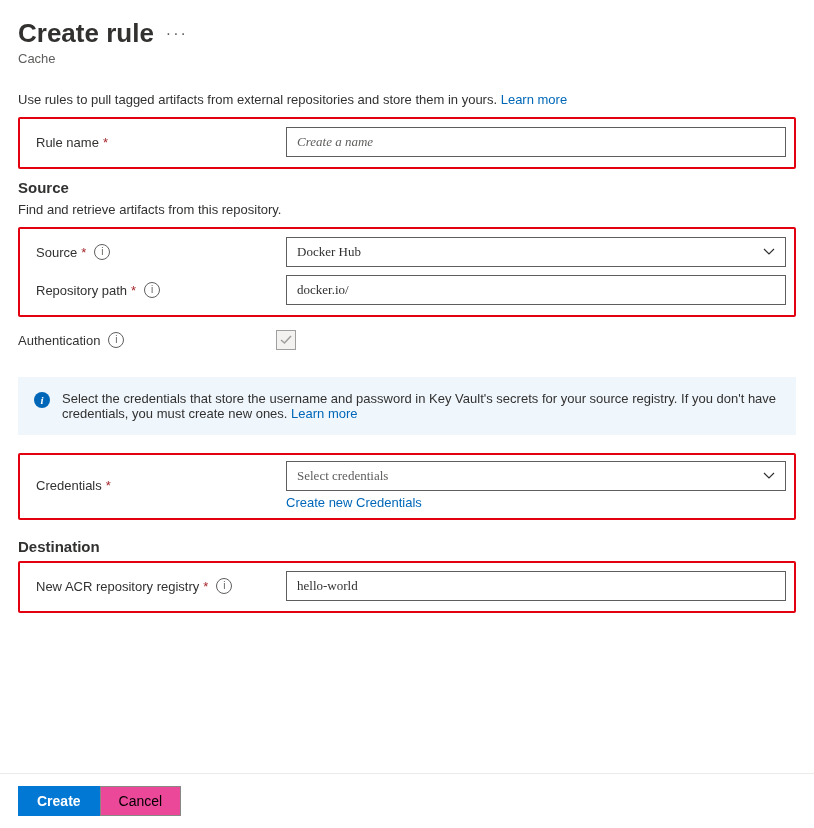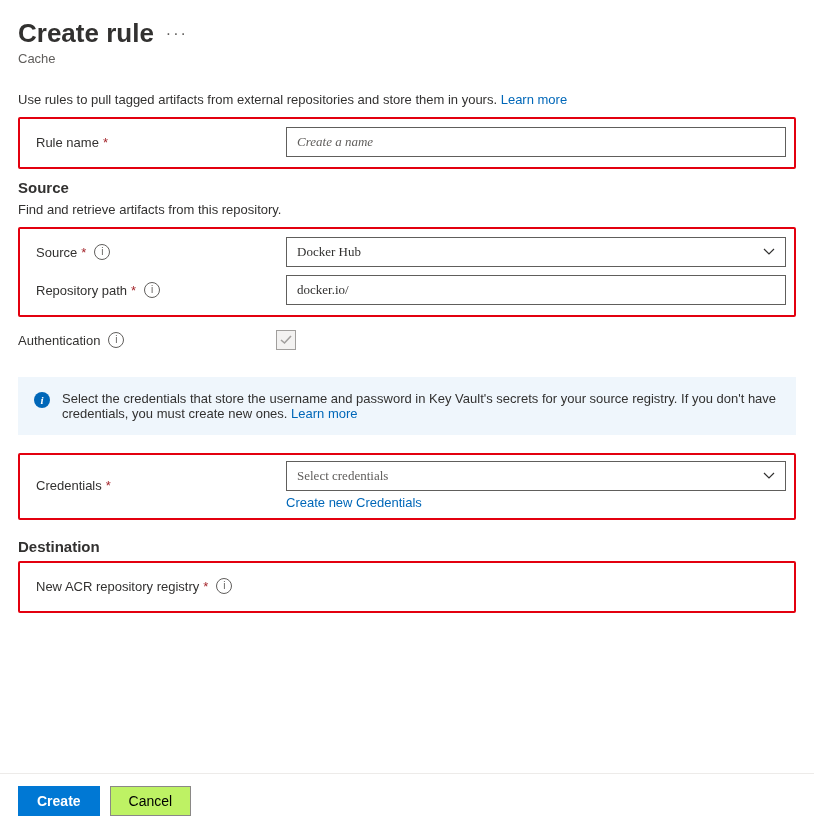--- a/index.html
+++ b/index.html
@@ -38,23 +38,23 @@
     display:flex;gap:12px;font-size:13px;align-items:flex-start;
   }
   .info-banner .bicon{
     width:16px;height:16px;border-radius:50%;background:#0067b8;color:#fff;
     display:inline-flex;align-items:center;justify-content:center;font-style:italic;font-weight:600;font-size:11px;
     flex-shrink:0;font-family:Georgia,serif;margin-top:1px;
   }
   .create-link{font-size:13px;margin-top:4px;}
   .footer{
     position:absolute;left:0;right:0;bottom:0;border-top:1px solid #edebe9;
-    padding:12px 18px;display:flex;gap:10px;background:#fff;margin-top:25px;
+    padding:12px 18px;display:flex;gap:0;background:#fff;margin-top:25px;
   }
-  .btn{height:30px;padding:0 18px;font-size:14px;border:1px solid #8a8886;background:#bef264;cursor:pointer;font-family:inherit;}
+  .btn{height:30px;padding:0 18px;font-size:14px;border:1px solid #8a8886;background:#ec4899;cursor:pointer;font-family:inherit;}
   .btn.primary{background:#0078d4;border-color:#0078d4;color:#fff;font-weight:600;}
 </style>
 </head>
 <body>
 <div class="page">
 
 <div class="content">
 
   <div class="title-row">
     <h1>Create rule</h1>
@@ -156,20 +156,23 @@
 
   <div class="section-title" style="margin-top:18px;">Destination</div>
 
   <div class="hlbox">
     <div class="field-row">
       <div class="label-col">
         <span>New ACR repository registry</span>
             <span class="req">*</span>
         <span class="info-icon">i</span>
       </div>
+      <div class="ctrl-col">
+        <input type="text" class="tx" value="hello-world" style="">
+      </div>
     </div>
   </div>
 
 </div>
 
 <div class="footer">
   <button class="btn primary">Create</button>
   <button class="btn">Cancel</button>
 </div>
 

